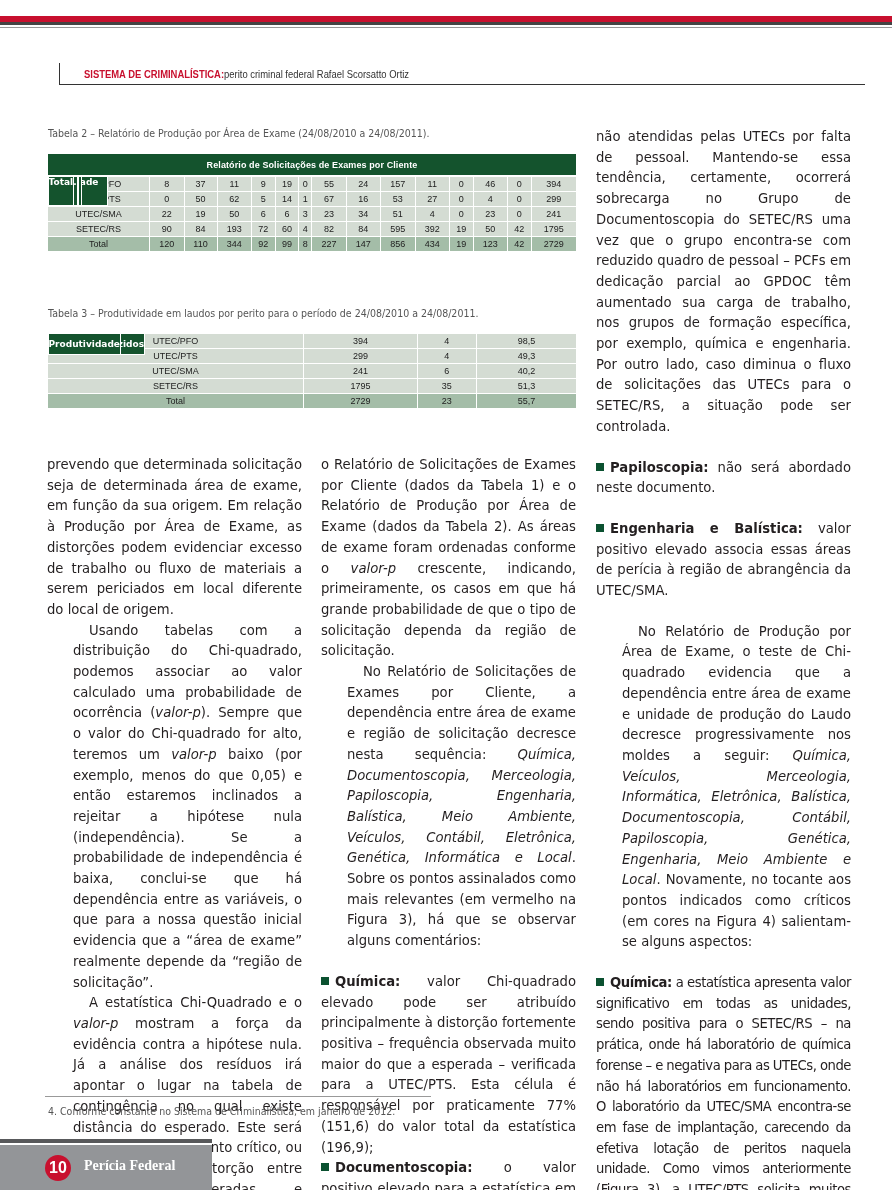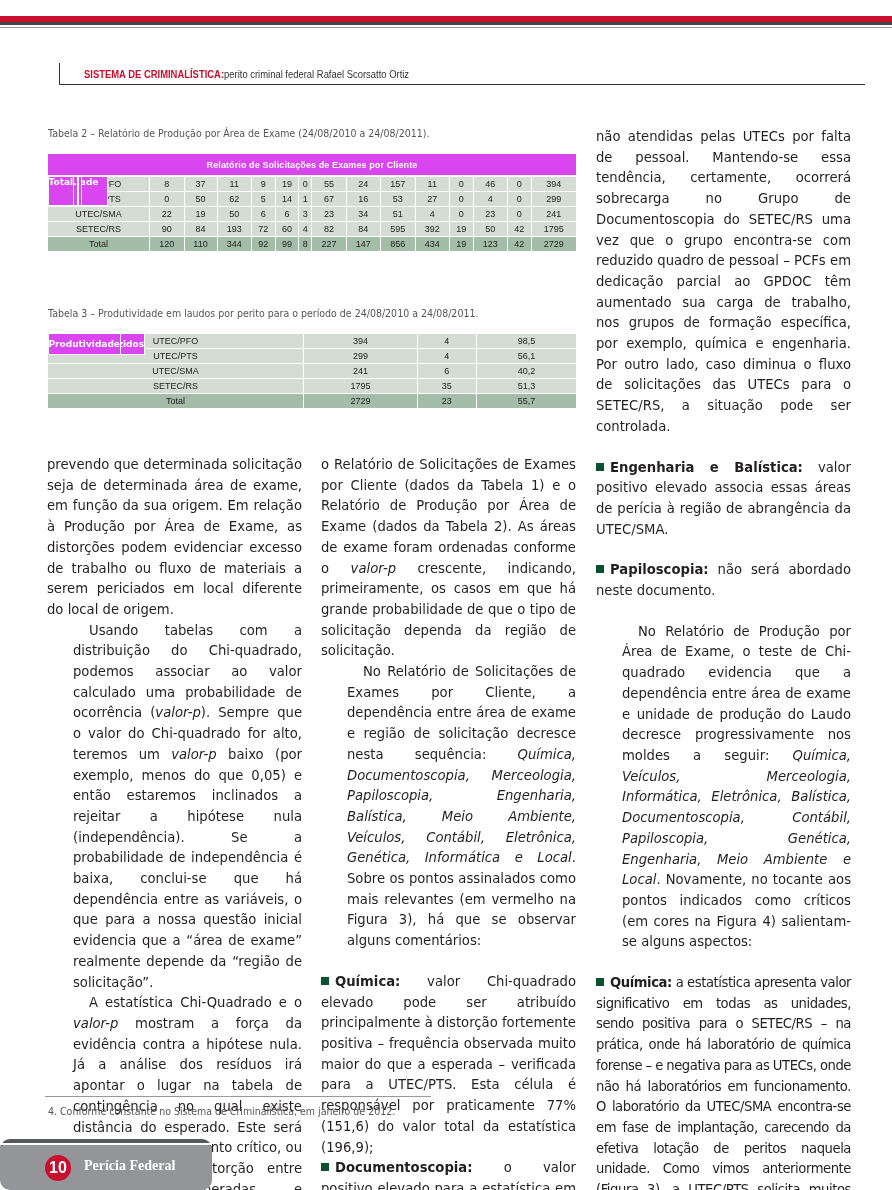--- a/index.html
+++ b/index.html
@@ -19,21 +19,21 @@
   .rh-wrap { display: inline-block; transform: scaleX(0.82); transform-origin: left; white-space: nowrap;
     font-family: "Liberation Sans", sans-serif; font-size: 12px; }
 
   .caption { position: absolute; left: 48px; font-family: "DejaVu Sans", sans-serif;
     font-size: 10.5px; color: #555; white-space: nowrap; }
   .cap2 { top: 127px; transform: scaleX(0.9); transform-origin: left; }
   .cap3 { top: 307px; transform: scaleX(0.9); transform-origin: left; }
 
   table.data { position: absolute; border-collapse: collapse; font-family: "Liberation Sans", sans-serif; }
   table.data th, table.data td { border: 1px solid #fff; text-align: center; }
-  table.data th { background: #d946ef; color: #fff; font-weight: bold; font-size: 9px; }
+  table.data th { background: #14532d; color: #fff; font-weight: bold; font-size: 9px; }
   table.data td { background: #d4dcd3; color: #222; font-size: 9px; height: 15px; }
   table.data tr.total td { background: #a4bda8; }
   .t2 { left: 47px; top: 153px; width: 530px; }
   .t2 th.title { height: 22px; font-size: 9px; letter-spacing: 0.1px; }
   .t2 th.col { height: 30px; line-height: 10px; }
   .t3 { left: 47px; top: 333px; width: 530px; }
   .t3 th { height: 22px; }
 
   .col { position: absolute; font-family: "DejaVu Sans", sans-serif; font-size: 13.2px;
     line-height: 20.7px; text-align: justify; color: #231f20; hyphens: manual; }
@@ -46,21 +46,21 @@
   .bullet { display: inline-block; width: 8px; height: 8px; background: #0b5130; margin-right: 6px; vertical-align: 1px; }
   .col b { font-weight: bold; }
   .col i { font-style: italic; }
   .squeeze { letter-spacing: -0.45px; word-spacing: -0.5px; }
 
   .fn-rule { position: absolute; left: 45px; top: 1096px; width: 386px; height: 1px; background: #999; }
   .footnote { position: absolute; left: 48px; top: 1105px; font-size: 10.5px; color: #555;
     transform: scaleX(0.9); transform-origin: left; white-space: nowrap; }
 
   .footer { position: absolute; left: 0; top: 1139px; width: 212px; height: 51px; background: #939598;
-    border-top: 4px solid #58595b; border-radius: 10px; }
+    border-top: 4px solid #58595b; }
   .footer::before { content: ""; position: absolute; left: 0; top: 0; width: 100%; height: 2px; background: #fff; }
   .page-num { position: absolute; left: 45px; top: 12px; width: 26px; height: 26px; border-radius: 50%;
     background: #c8102e; color: #fff; font-family: "Liberation Sans", sans-serif; font-weight: bold;
     font-size: 16px; line-height: 26px; text-align: center; }
   .mag-name { position: absolute; left: 84px; top: 15px; color: #fff; font-family: Liberation Serif, serif;
     font-weight: bold; font-size: 14px; }
 </style>
 </head>
 <body>
 
@@ -199,21 +199,21 @@
       <tr>
         <td>UTEC/PFO</td>
         <td>394</td>
         <td>4</td>
         <td>98,5</td>
       </tr>
       <tr>
         <td>UTEC/PTS</td>
         <td>299</td>
         <td>4</td>
-        <td>56,1</td>
+        <td>49,3</td>
       </tr>
       <tr>
         <td>UTEC/SMA</td>
         <td>241</td>
         <td>6</td>
         <td>40,2</td>
       </tr>
       <tr>
         <td>SETEC/RS</td>
         <td>1795</td>
@@ -238,22 +238,22 @@
 
 <div class="col c2">
   <p><span>o Relatório de Solicitações de Exames por Cliente (dados da Tabela 1) e o Relatório de Produção por Área de Exame (dados da Tabela 2). As áreas de exame foram ordenadas conforme o </span><i>valor-p</i><span> crescente, indicando, primeiramente, os casos em que há grande probabilidade de que o tipo de solicitação dependa da região de solicitação.</span></p>
   <p class="indent"><span>No Relatório de Solicitações de Exames por Cliente, a dependência entre área de exame e região de solicitação decresce nesta sequência: </span><i>Química, Documentoscopia, Merceologia, Papiloscopia, Engenharia, Balística, Meio Ambiente, Veículos, Contábil, Eletrônica, Genética, Informática e Local</i><span>. Sobre os pontos assinalados como mais relevantes (em vermelho na Figura 3), há que se observar alguns comentários:</span></p>
   <p class="gap"><span class="bullet"></span><b>Química:</b><span> valor Chi-quadrado elevado pode ser atribuído principalmente à distorção fortemente positiva – frequência observada muito maior do que a esperada – verificada para a UTEC/PTS. Esta célula é responsável por praticamente 77% (151,6) do valor total da estatística (196,9);</span></p>
   <p><span class="bullet"></span><b>Documentoscopia:</b><span> o valor positivo elevado para a estatística em Porto Alegre pode estar associado ao maior número de delegacias na Superintendência Regional e ao afluxo de solicitações do interior,</span></p>
 </div>
 
 <div class="col c3">
   <p>não atendidas pelas UTECs por falta de pessoal. Mantendo-se essa tendência, certamente, ocorrerá sobrecarga no Grupo de Documentoscopia do SETEC/RS uma vez que o grupo encontra-se com reduzido quadro de pessoal – PCFs em dedicação parcial ao GPDOC têm aumentado sua carga de trabalho, nos grupos de formação específica, por exemplo, química e engenharia. Por outro lado, caso diminua o fluxo de solicitações das UTECs para o SETEC/RS, a situação pode ser controlada.</p>
+  <p class="gap"><span class="bullet"></span><b>Papiloscopia:</b><span> não será abordado neste documento.</span></p>
   <p class="gap"><span class="bullet"></span><b>Engenharia e Balística:</b><span> valor positivo elevado associa essas áreas de perícia à região de abrangência da UTEC/SMA.</span></p>
-  <p class="gap"><span class="bullet"></span><b>Papiloscopia:</b><span> não será abordado neste documento.</span></p>
   <p class="indent gap"><span>No Relatório de Produção por Área de Exame, o teste de Chi-quadrado evidencia que a dependência entre área de exame e unidade de produção do Laudo decresce progressivamente nos moldes a seguir: </span><i>Química, Veículos, Merceologia, Informática, Eletrônica, Balística, Documentoscopia, Contábil, Papiloscopia, Genética, Engenharia, Meio Ambiente e Local</i><span>. Novamente, no tocante aos pontos indicados como críticos (em cores na Figura 4) salientam-se alguns aspectos:</span></p>
   <p class="gap squeeze"><span class="bullet"></span><b>Química:</b><span> a estatística apresenta valor significativo em todas as unidades, sendo positiva para o SETEC/RS – na prática, onde há laboratório de química forense – e negativa para as UTECs, onde não há laboratórios em funcionamento. O laboratório da UTEC/SMA encontra-se em fase de implantação, carecendo da efetiva lotação de peritos naquela unidade. Como vimos anteriormente (Figura 3), a UTEC/PTS solicita muitos exames da área, no entanto, não produz nem mesmo o</span></p>
 </div>
 
 <div class="fn-rule"></div>
 <div class="footnote">4. Conforme constante no Sistema de Criminalística, em janeiro de 2012.</div>
 
 <div class="footer">
   <div class="page-num">10</div>
   <div class="mag-name">Perícia Federal</div>

